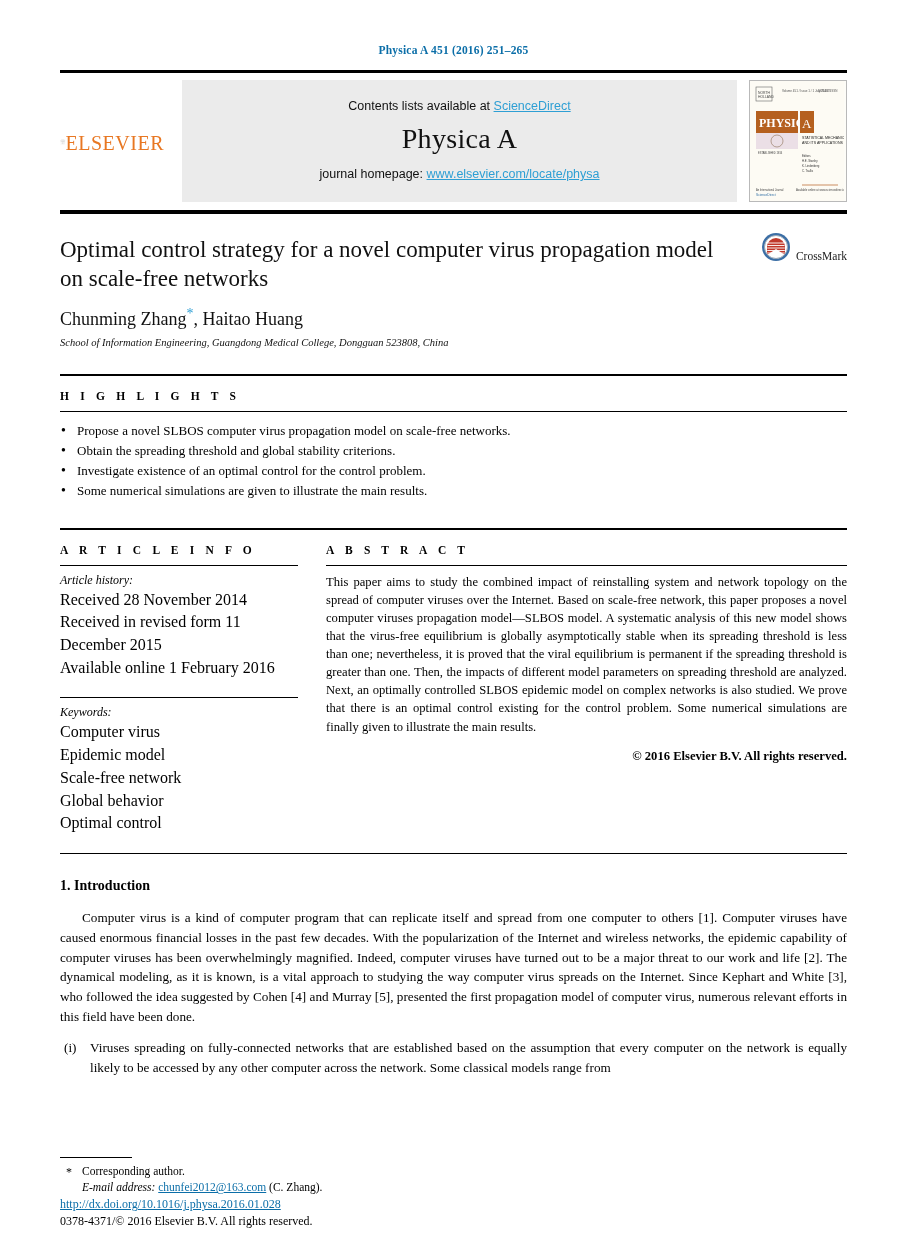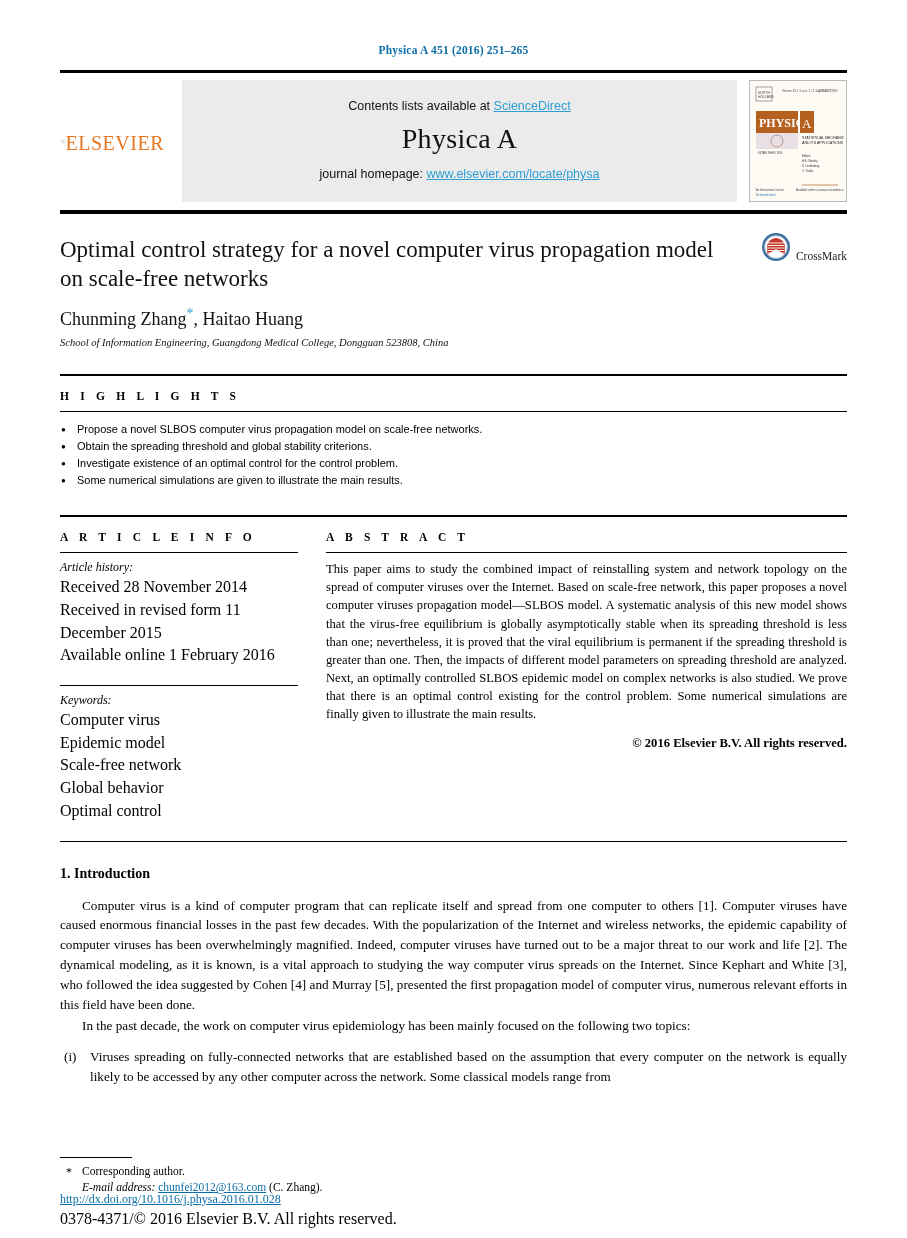--- a/index.html
+++ b/index.html
@@ -169,22 +169,22 @@
     margin: 14px 0 9px 0;
   }
 
   
   .hl-list {
     list-style: none;
     margin: 0;
     padding: 9px 0 0 0;
   }
   .hl-list li {
-    font-family: Liberation Sans, sans-serif;
-    font-size: 11px;
+    font-family: Liberation Serif, serif;
+    font-size: 13px;
     line-height: 1.55;
     position: relative;
     padding-left: 17px;
   }
   .hl-list li::before {
     content: "\25CF";
     position: absolute;
     left: 1px;
     top: -1px;
     font-size: 8px;
@@ -291,21 +291,21 @@
     bottom: 8px;
   }
   .doi-line {
     font-family: "Liberation Serif", serif;
     font-size: 12px;
     color: #0b6ea8;
     line-height: 1.4;
   }
   .issn-line {
     font-family: "Liberation Serif", serif;
-    font-size: 16px;
+    font-size: 12px;
     color: #000;
     line-height: 1.4;
   }
 </style>
 </head>
 <body>
 
 <div class="page">
 
   <div class="running-head">Physica A 451 (2016) 251–265</div>
@@ -446,21 +446,20 @@
       <p class="abstract-text">This paper aims to study the combined impact of reinstalling system and network topology on the spread of computer viruses over the Internet. Based on scale-free network, this paper proposes a novel computer viruses propagation model—SLBOS model. A systematic analysis of this new model shows that the virus-free equilibrium is globally asymptotically stable when its spreading threshold is less than one; nevertheless, it is proved that the viral equilibrium is permanent if the spreading threshold is greater than one. Then, the impacts of different model parameters on spreading threshold are analyzed. Next, an optimally controlled SLBOS epidemic model on complex networks is also studied. We prove that there is an optimal control existing for the control problem. Some numerical simulations are finally given to illustrate the main results.</p>
       <div class="copyright">© 2016 Elsevier B.V. All rights reserved.</div>
     </div>
   </div>
 
   <div class="rule-thin" style="margin-top:18px;"></div>
 
   <div class="body-sec">
     <div class="h1">1. Introduction</div>
     <p class="para"><span>Computer virus is a kind of computer program that can replicate itself and spread from one computer to others [1]. Computer viruses have caused enormous financial losses in the past few decades. With the popularization of the Internet and wireless networks, the epidemic capability of computer viruses has been overwhelmingly magnified. Indeed, computer viruses have turned out to be a major threat to our work and life [2]. The dynamical modeling, as it is known, is a vital approach to studying the way computer virus spreads on the Internet. Since Kephart and White [3], who followed the idea suggested by Cohen [4] and Murray [5], presented the first propagation model of computer virus, numerous relevant efforts in this field have been done.</span></p>
-    <p class="para"><span>In the past decade, the work on computer virus epidemiology has been mainly focused on the following two topics:</span></p>
     <p class="list-item"><span class="marker">(i)</span><span>Viruses spreading on fully-connected networks that are established based on the assumption that every computer on the network is equally likely to be accessed by any other computer across the network. Some classical models range from</span></p>
   </div>
 
   <div class="footnote">
     <div class="fn-rule"></div>
     <div class="fn-line">
       <span class="fn-star">*</span><span>Corresponding author.</span>
     </div>
     <div class="fn-line">
       <span class="fn-em">E-mail address:</span>

